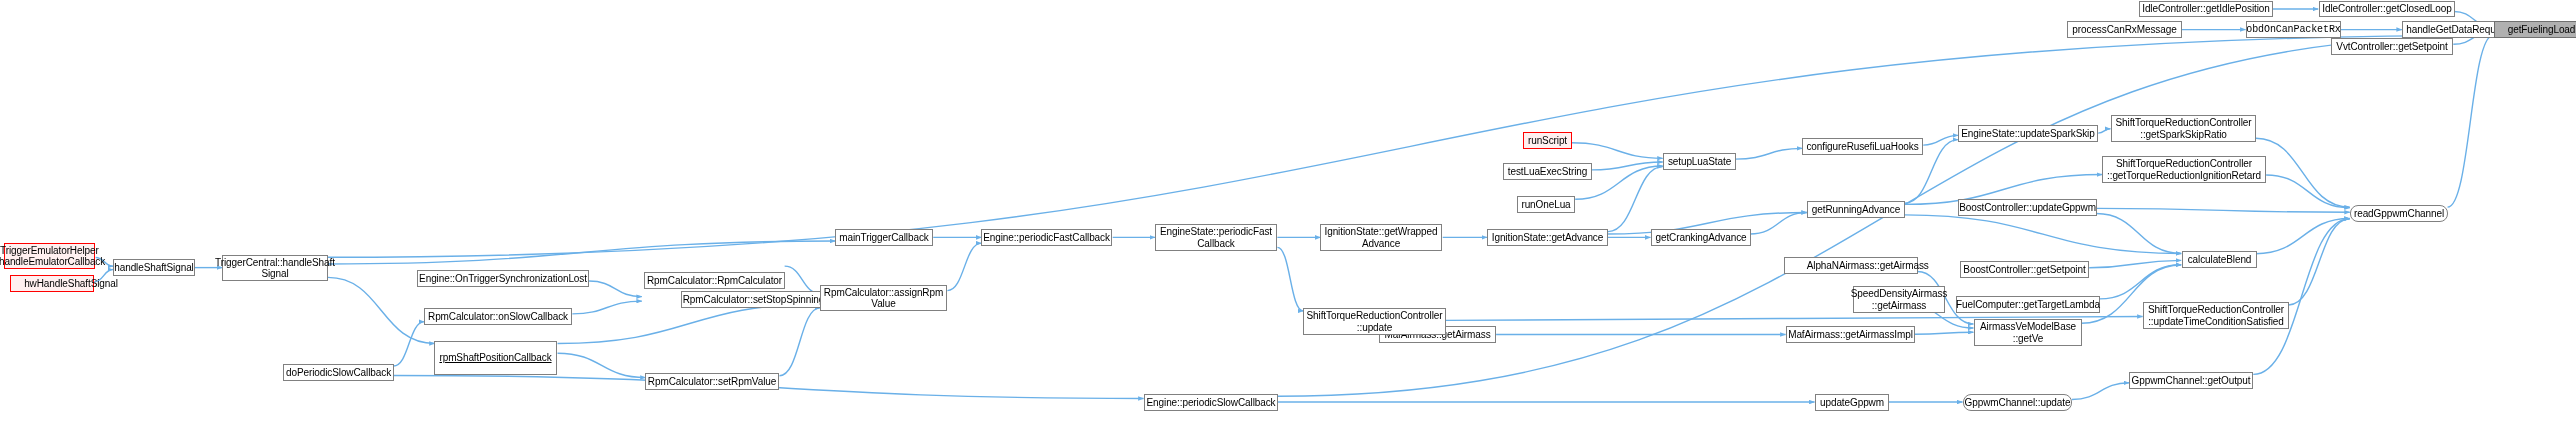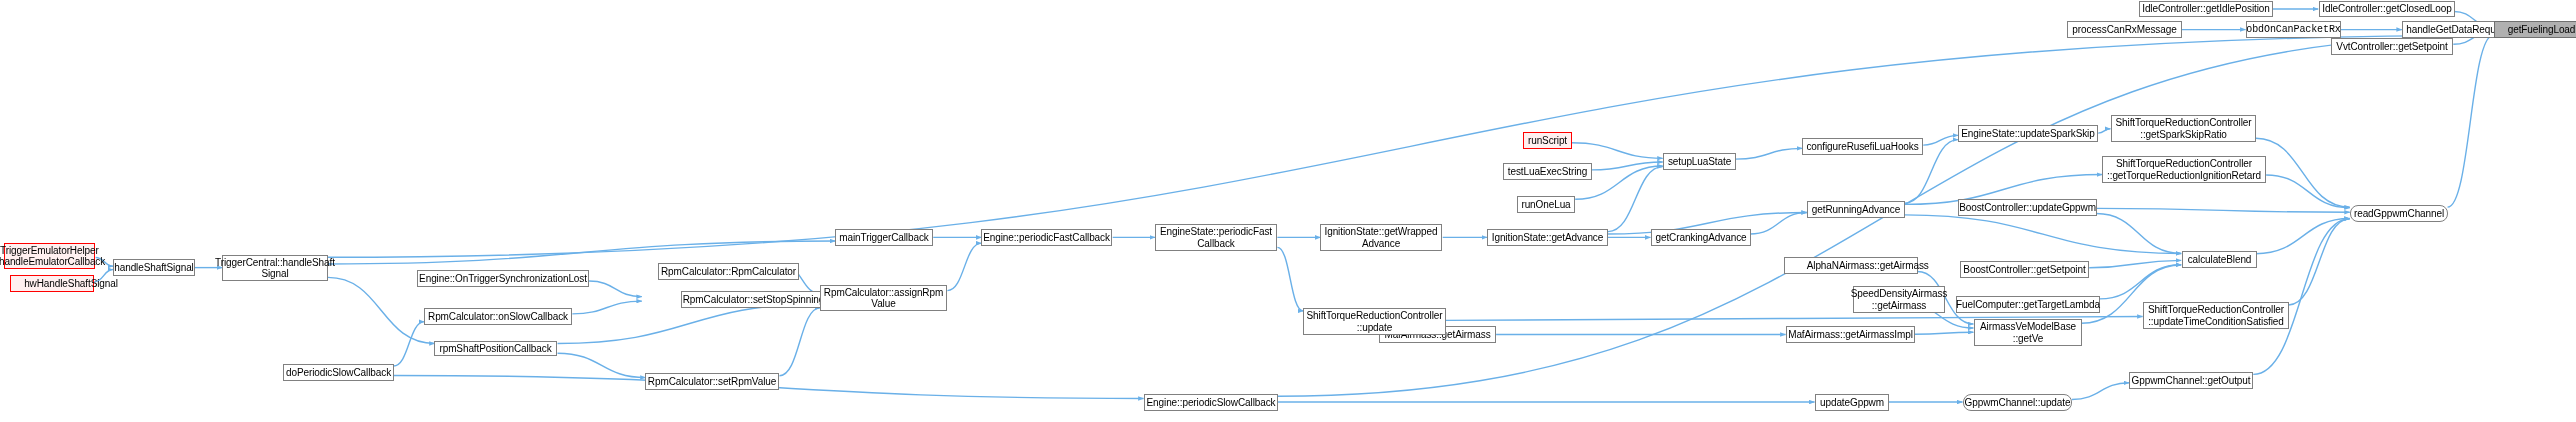--- a/index.html
+++ b/index.html
@@ -123,23 +123,23 @@
   </svg>
   <div id="node-layer">
       <div class="node red" style="left: 3.9px; top: 243px; width: 91px; height: 26px;">TriggerEmulatorHelper
 ::handleEmulatorCallback</div>
       <div class="node red" style="left: 10.3px; top: 275px; width: 84px; height: 16.7px; padding-left: 40px;">hwHandleShaftSignal</div>
       <div class="node" style="left: 113px; top: 259px; width: 82px; height: 16.7px;">handleShaftSignal</div>
       <div class="node" style="left: 222px; top: 255px; width: 106px; height: 26px;">TriggerCentral::handleShaft
 Signal</div>
       <div class="node" style="left: 417px; top: 270px; width: 172px; height: 16.7px;">Engine::OnTriggerSynchronizationLost</div>
       <div class="node" style="left: 424px; top: 308px; width: 148px; height: 16.7px;">RpmCalculator::onSlowCallback</div>
-      <div class="node" style="left: 434px; top: 341px; width: 123px; height: 15px;">rpmShaftPositionCallback</div>
+      <div class="node" style="left: 434px; top: 341px; width: 123px; height: 34px; text-decoration: underline;">rpmShaftPositionCallback</div>
       <div class="node" style="left: 283px; top: 364px; width: 111px; height: 16.7px;">doPeriodicSlowCallback</div>
-      <div class="node" style="left: 644px; top: 263px; width: 141px; height: 16.7px; margin-left: 14px;">RpmCalculator::RpmCalculator</div>
+      <div class="node" style="left: 644px; top: 272px; width: 141px; height: 16.7px;">RpmCalculator::RpmCalculator</div>
       <div class="node" style="left: 642px; top: 291px; width: 145px; height: 16.7px; margin-left: 39px;">RpmCalculator::setStopSpinning</div>
       <div class="node" style="left: 645px; top: 373px; width: 134px; height: 16.7px;">RpmCalculator::setRpmValue</div>
       <div class="node" style="left: 820px; top: 285px; width: 127px; height: 26px;">RpmCalculator::assignRpm
 Value</div>
       <div class="node" style="left: 835px; top: 229px; width: 98px; height: 16.7px;">mainTriggerCallback</div>
       <div class="node" style="left: 981px; top: 229px; width: 131px; height: 16.7px;">Engine::periodicFastCallback</div>
       <div class="node" style="left: 1155px; top: 224px; width: 122px; height: 27px;">EngineState::periodicFast
 Callback</div>
       <div class="node" style="left: 1320px; top: 224px; width: 122px; height: 27px;">IgnitionState::getWrapped
 Advance</div>

